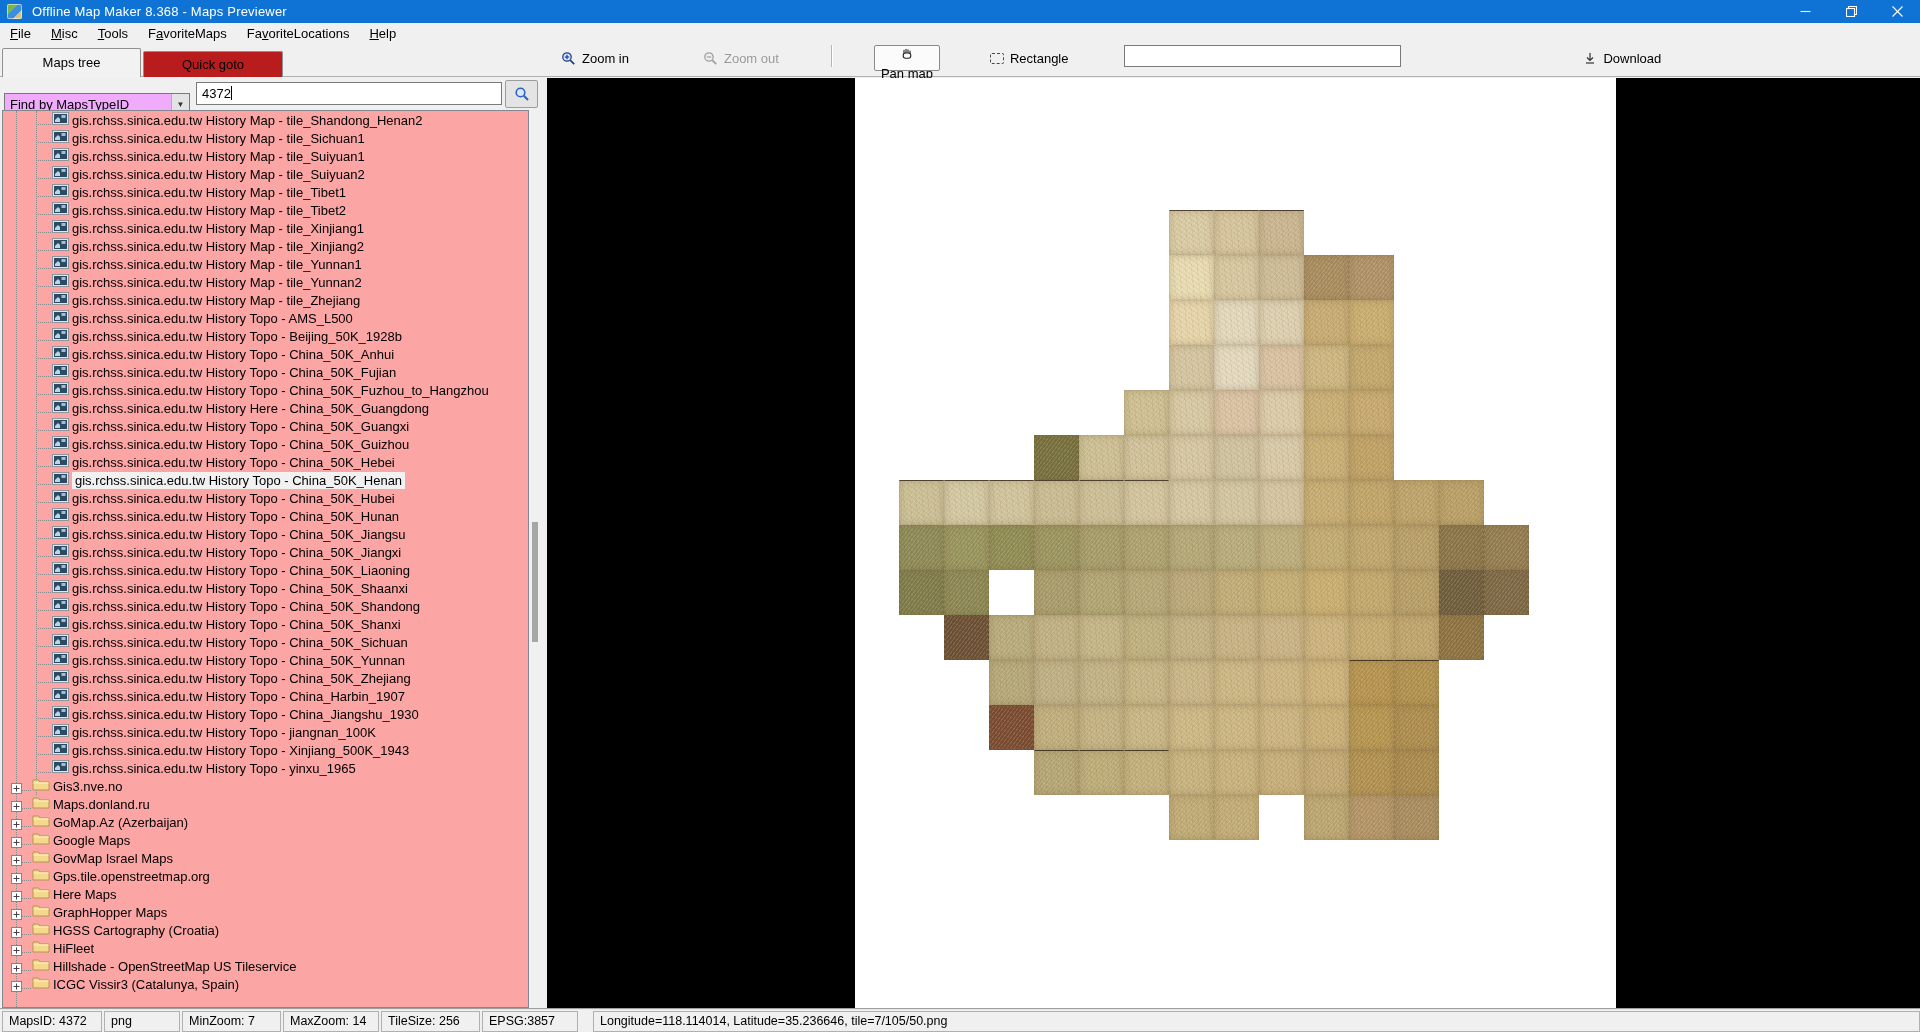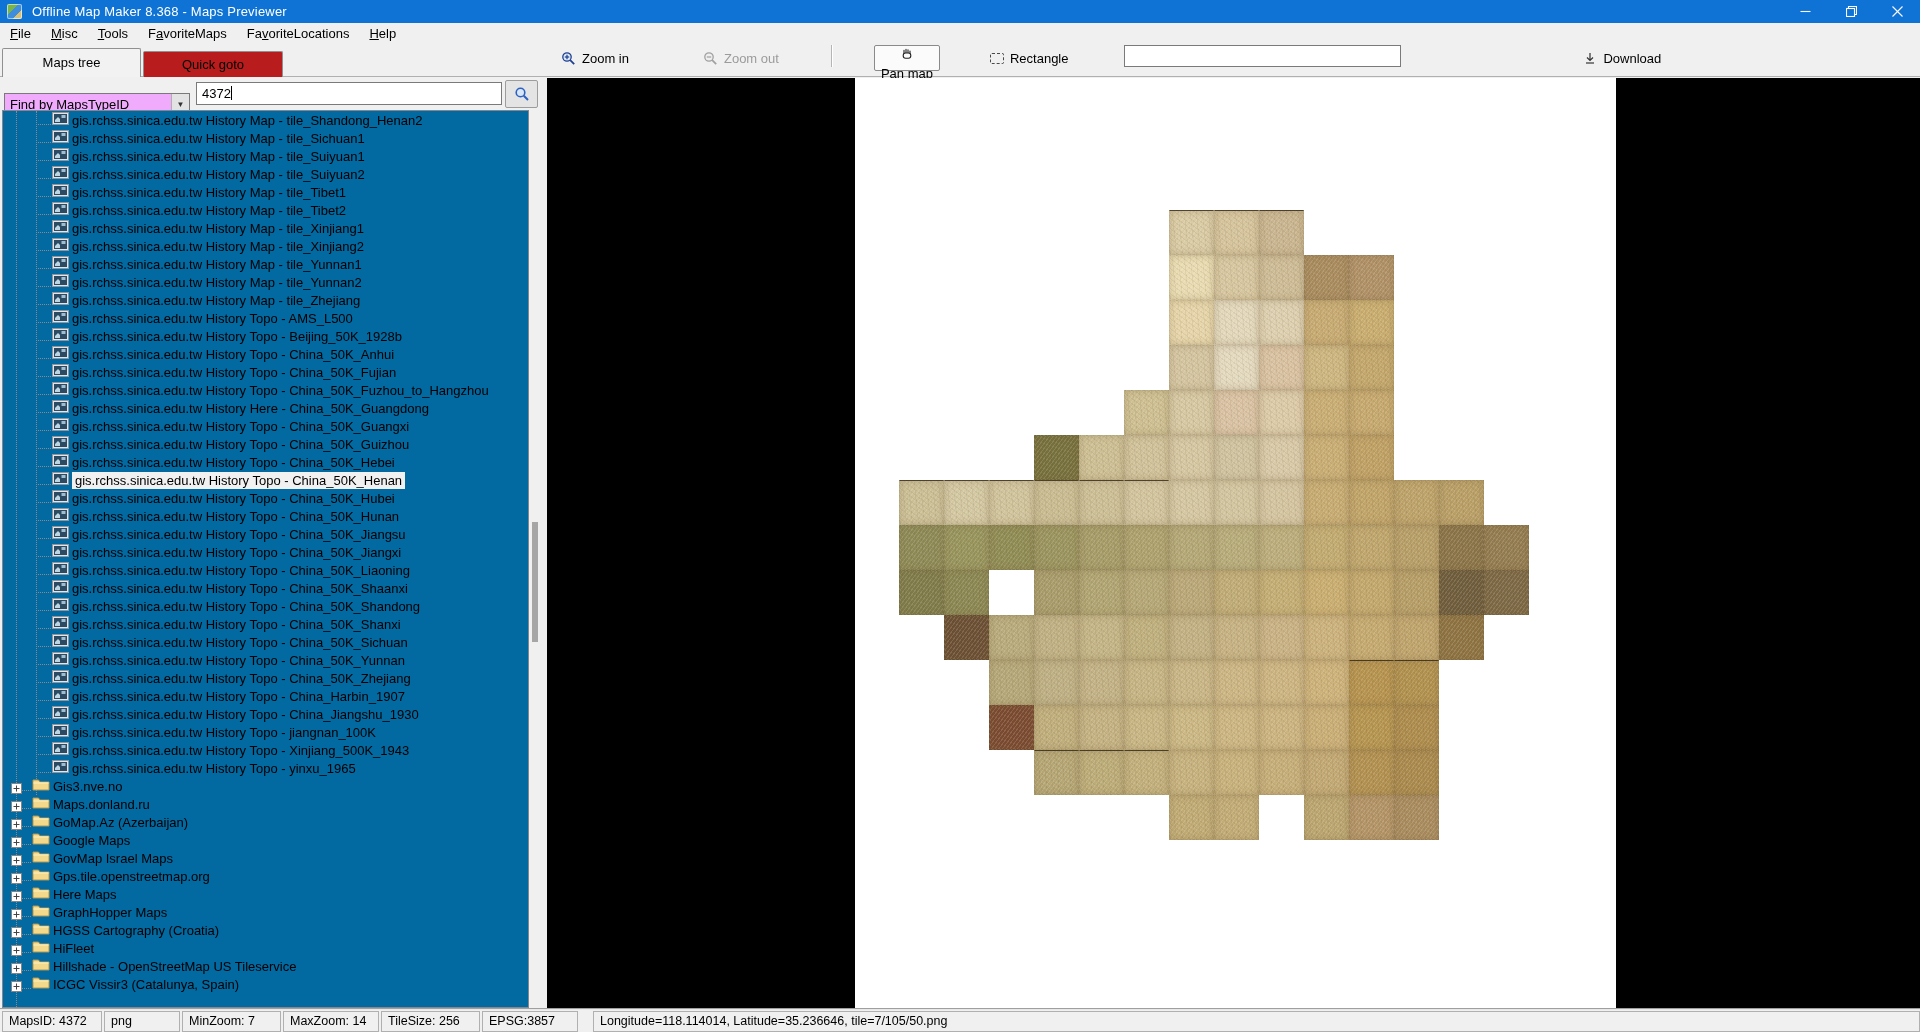--- a/index.html
+++ b/index.html
@@ -52,21 +52,21 @@
            border:1px solid #7a7a7a; display:flex; align-items:center;margin-top:11px; }
   #combo-value { flex:1; padding-left:5px; overflow:hidden; white-space:nowrap; }
   #combo-arrow { width:18px; height:21px; background:#e3e3e3; border-left:1px solid #b0b0b0;
                  display:flex; align-items:center; justify-content:center; font-size:8px; color:#333; }
   #search-field { position:absolute; left:196px; top:5px; width:306px; height:23px; background:#fff;
                   border:1px solid #7a7a7a; line-height:21px; padding-left:5px; }
   #caret { display:inline-block; width:1px; height:14px; background:#000; vertical-align:-2px; }
   #search-button { position:absolute; left:505px; top:3px; width:33px; height:28px; background:#e4e4e4;
                    border:1px solid #9c9c9c; border-radius:2px; display:flex; align-items:center; justify-content:center; }
 
-  #tree { position:absolute; left:2px; top:33px; width:527px; height:898px; background:#0369a1;
+  #tree { position:absolute; left:2px; top:33px; width:527px; height:898px; background:#fca5a5;
           border:1px solid #828790; overflow:hidden; }
   #tree-inner { position:relative; width:100%; height:100%; }
   .vline { position:absolute; width:0; border-left:1px dotted #8a8a8a; }
   #vline-root { left:13px; top:0; height:896px; }
   #vline-items { left:33px; top:0; height:684px; }
   .trow { position:relative; height:18px; line-height:18px; white-space:nowrap; }
   .trow span { vertical-align:middle; }
   .leader { display:inline-block; height:9px; border-bottom:1px dotted #8a8a8a; }
   .leader.l2 { margin-left:33px; width:15px; }
   .leader.l1 { width:9px; }

